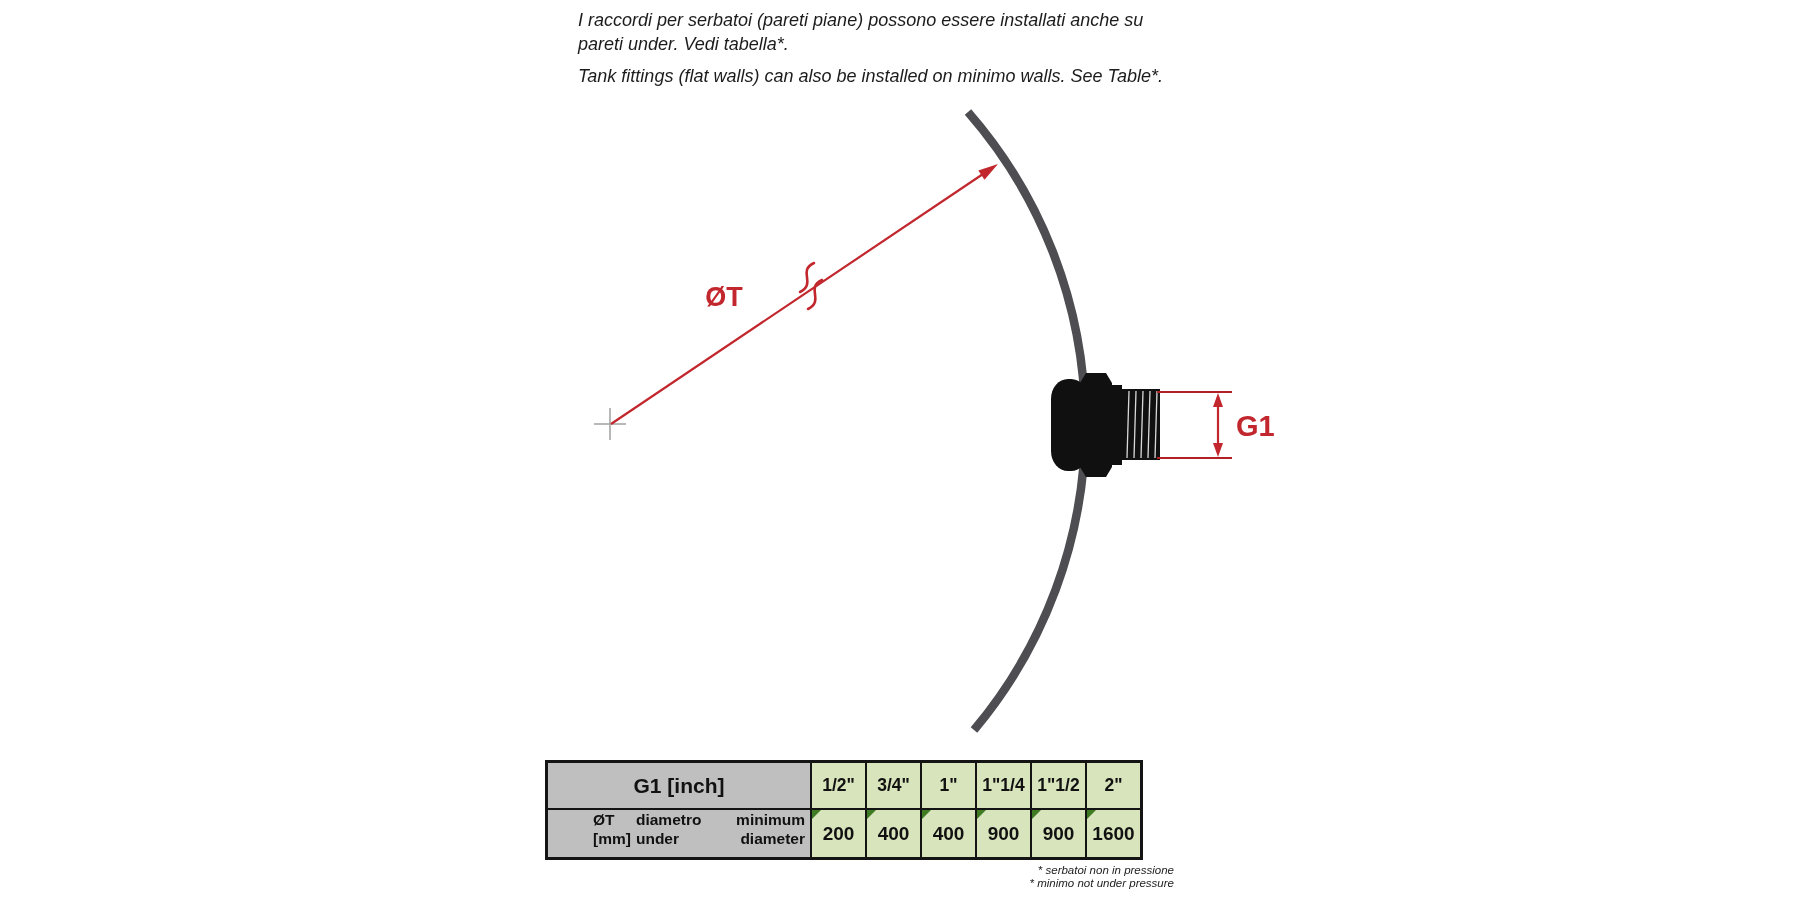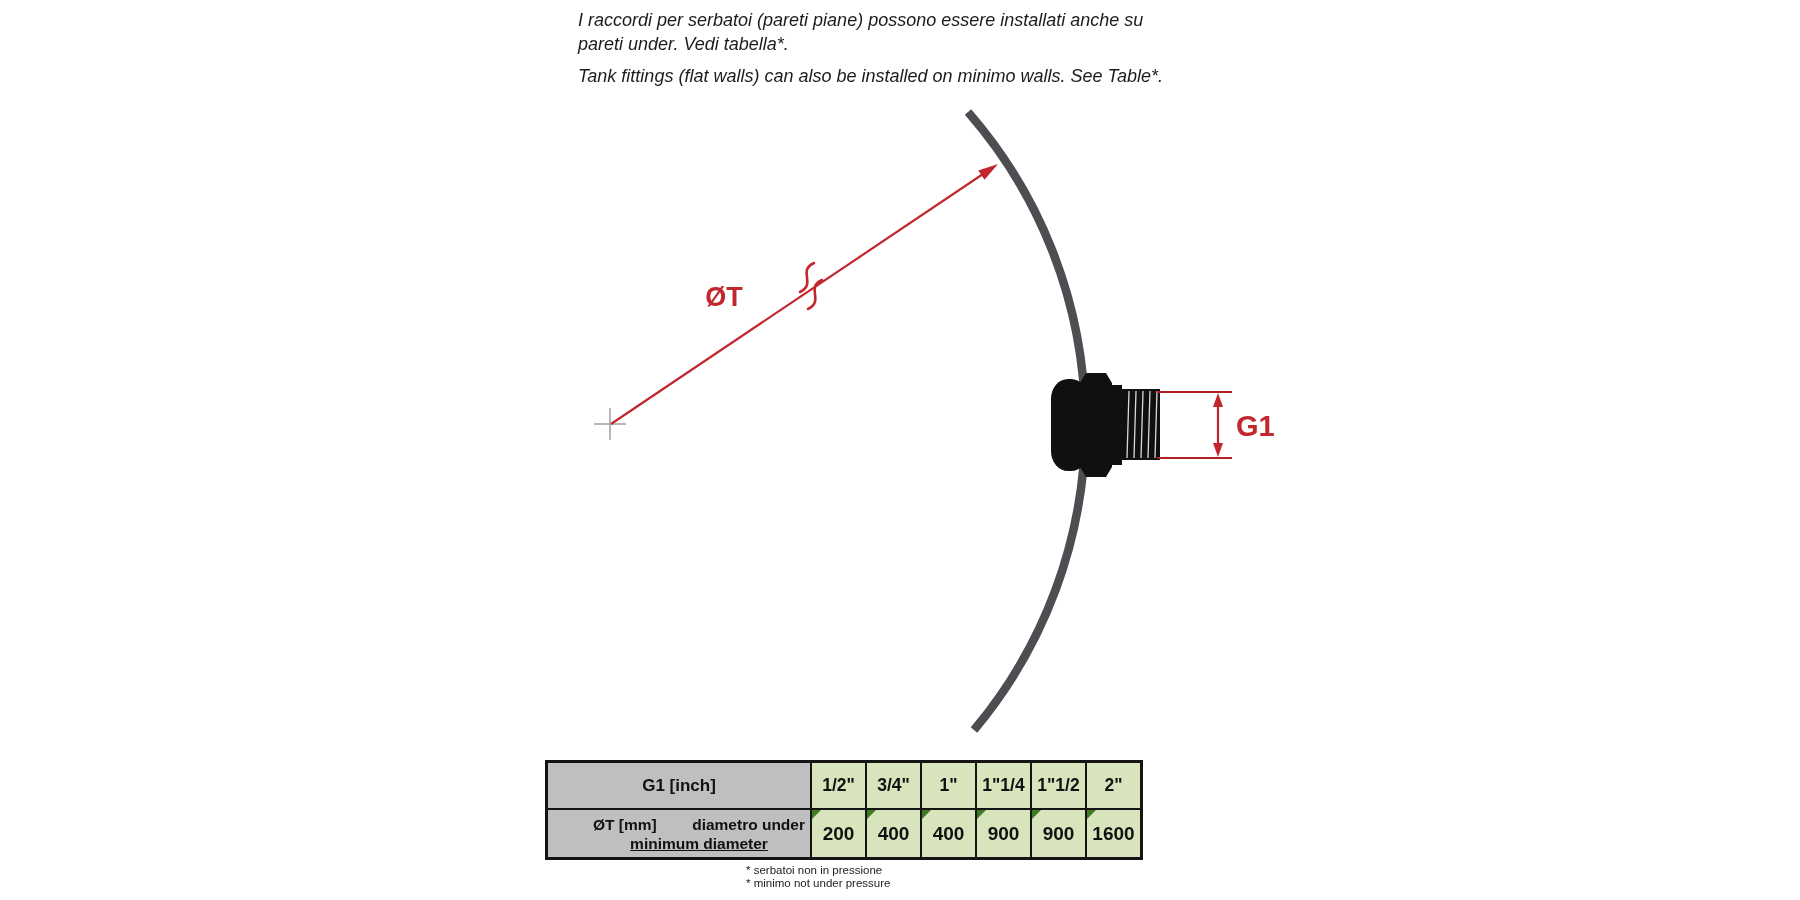--- a/index.html
+++ b/index.html
@@ -31,43 +31,43 @@
     background: #141414;
     display: grid;
     grid-template-columns: 262px repeat(6, 1fr);
     grid-template-rows: 45px 1fr;
     gap: 2px;
   }
   .cell {
     display: flex; align-items: center; justify-content: center;
     color: #111; font-weight: bold;
   }
-  .hdr-gray { background: #bfbfbf; font-size: 17px; }
+  .hdr-gray { background: #bfbfbf; font-size: 21px; }
   .hdr-green { background: #d8e4bc; font-size: 17.5px; }
   .val-green {
     background: #d8e4bc; font-size: 19px;
     position: relative;
   }
   .val-green::before {
     content: ""; position: absolute; top: 0; left: 0;
     border-top: 9px solid #3e7b22; border-right: 9px solid transparent;
   }
   .row-label {
     background: #bfbfbf;
-    display: flex; flex-direction: column; justify-content: center;
+    display: flex; justify-content: center;
     font-weight: bold; font-size: 15.5px; line-height: 19px; color: #111;
     padding: 0 5px 0 45px; box-sizing: border-box;
   }
   .row-label .line1 { display: flex; justify-content: space-between; }
-  .row-label .line2 { text-align: center; text-decoration: underline; }
+  .row-label .line2 { text-align: right; }
 
   
   .footnotes {
-    position: absolute; left: 746px; top: 864px; width: 400px;
-    font-size: 11.5px; line-height: 13px; color: #222;
+    position: absolute; left: 774px; top: 864px; width: 400px;
+    text-align: right; font-size: 11.5px; line-height: 13px; color: #222; font-style: italic;
   }
 </style>
 </head>
 <body>
 
 <div class="page">
 
   <div class="intro">
     <div>I raccordi per serbatoi (pareti piane) possono essere installati anche su</div>
     <div>pareti under. Vedi tabella*.</div>

